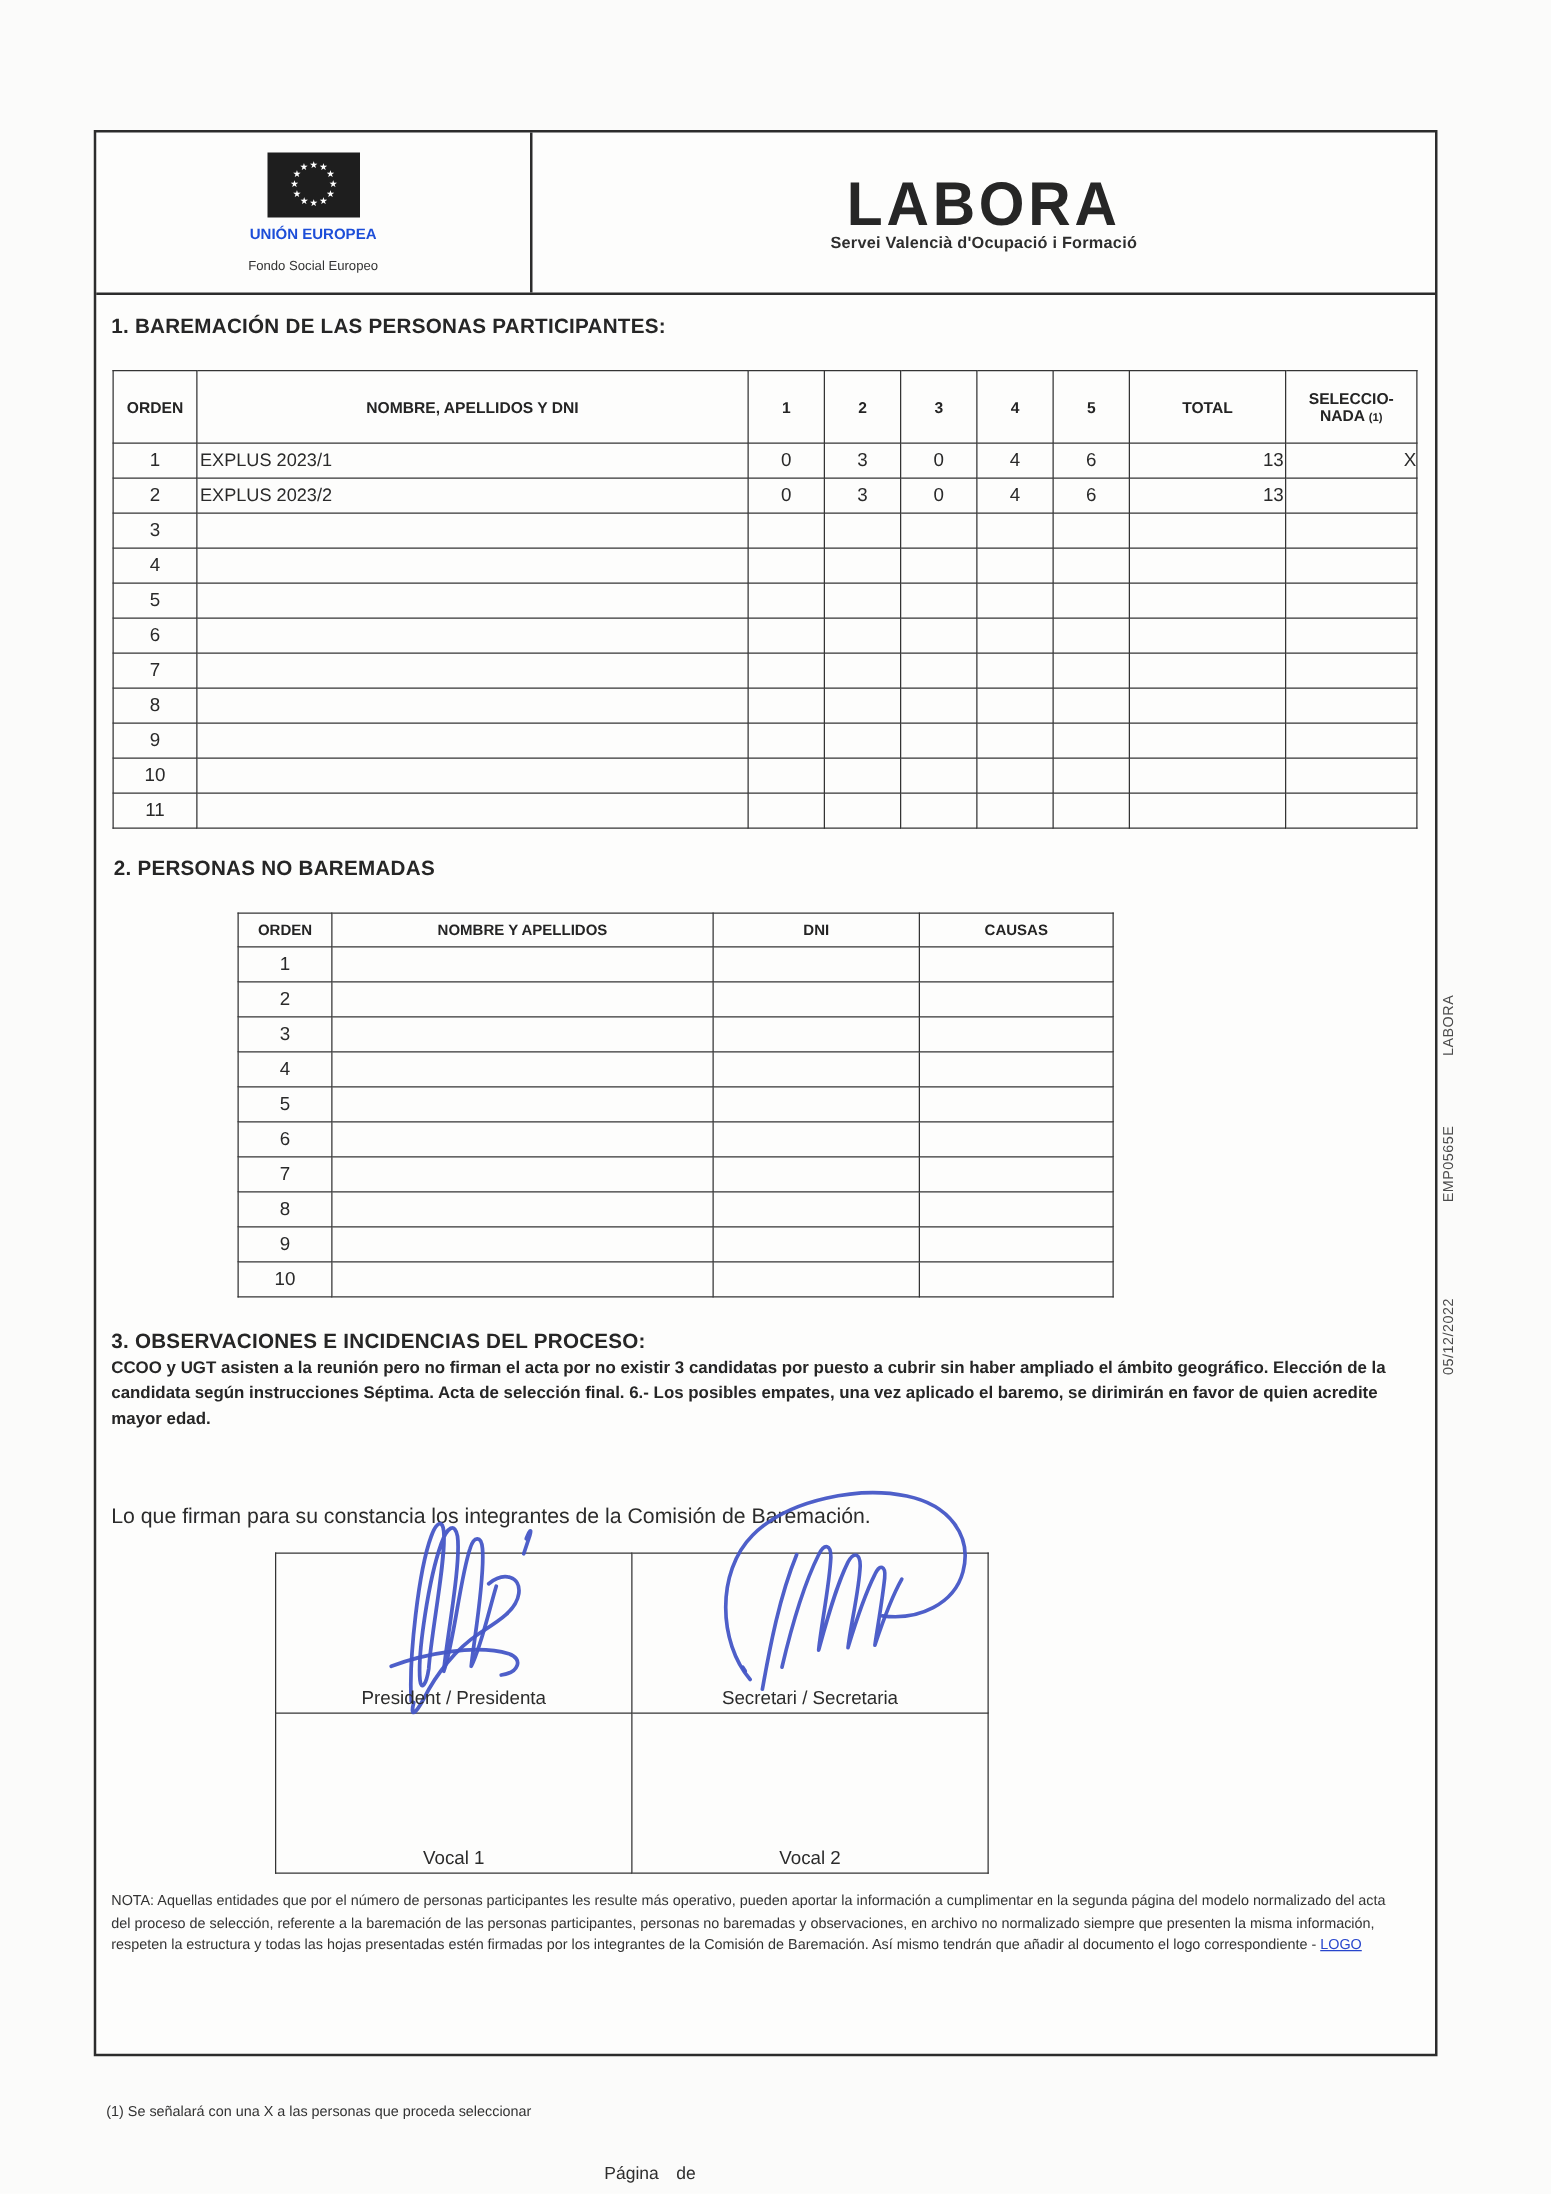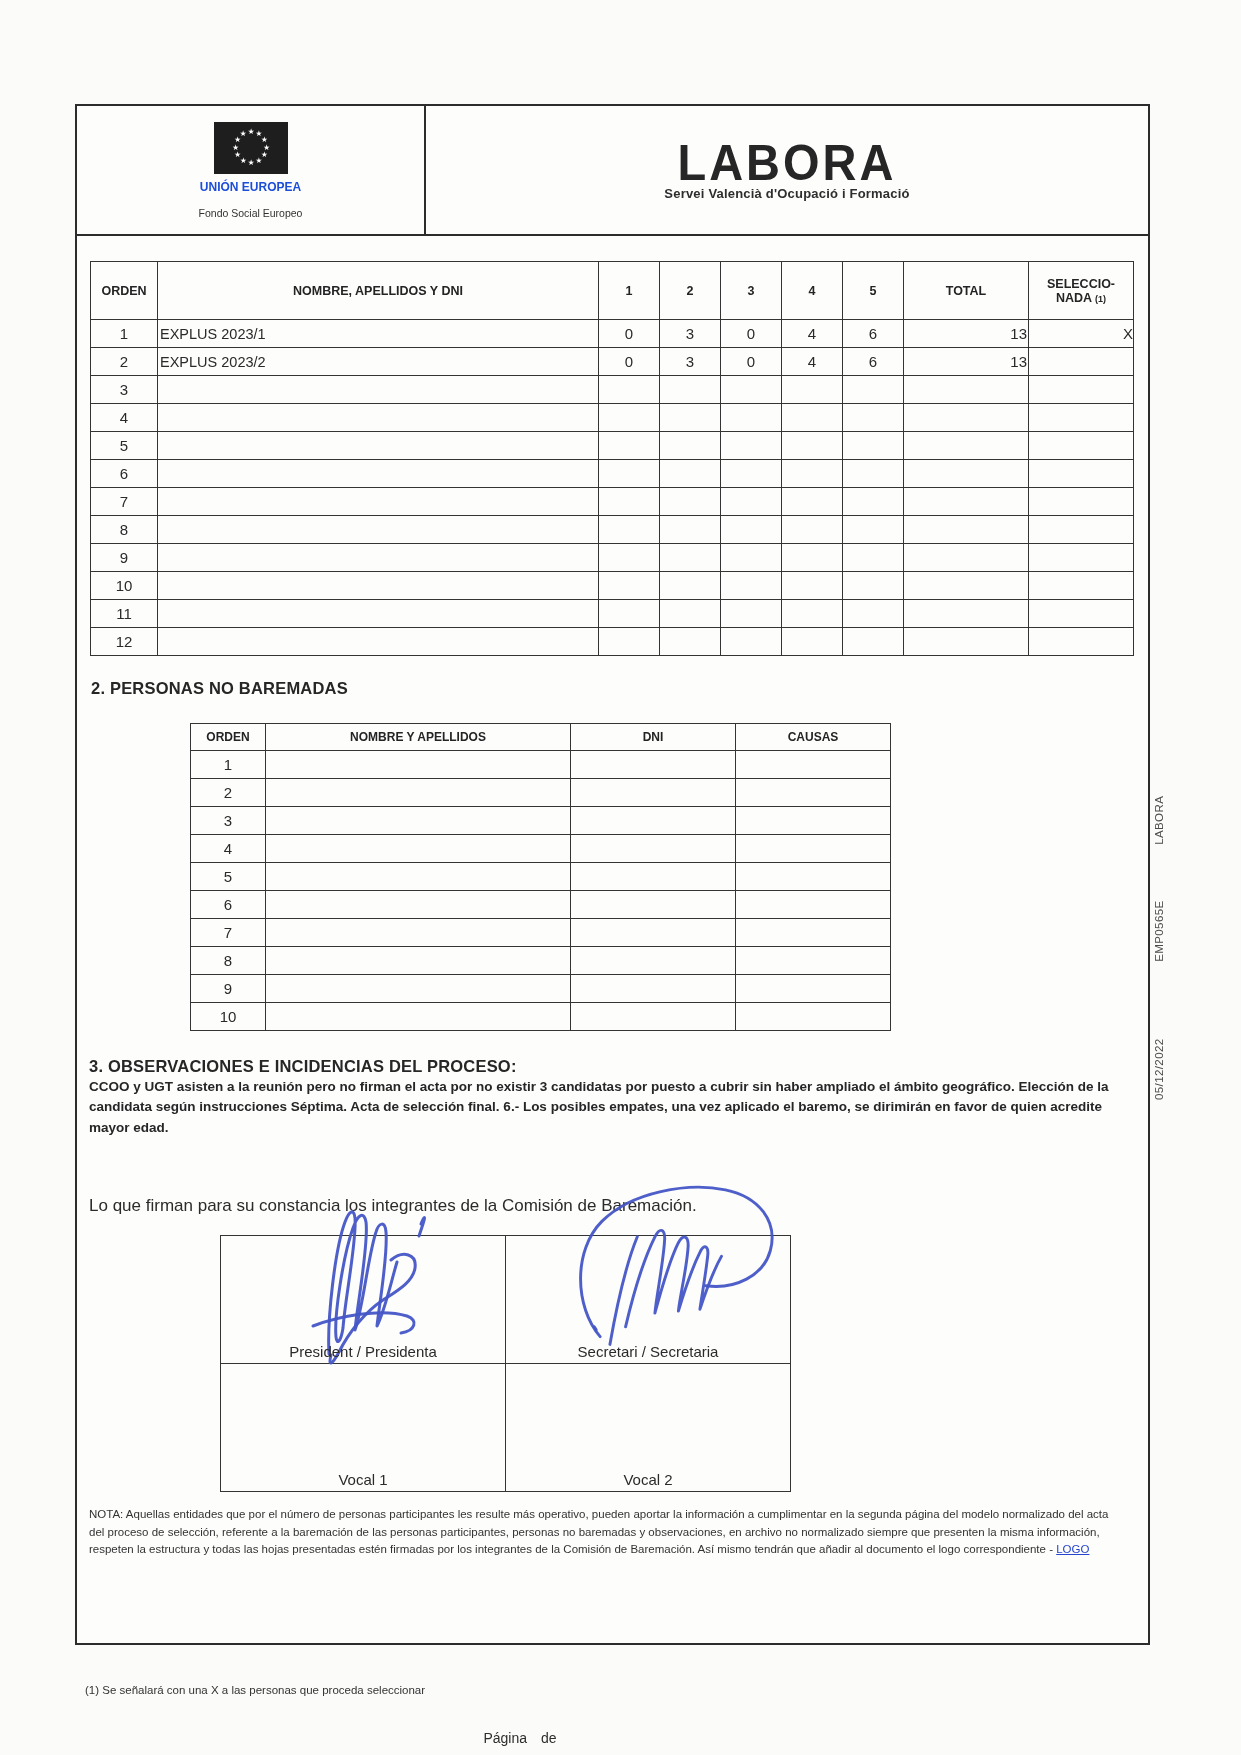--- a/index.html
+++ b/index.html
@@ -112,20 +112,21 @@
         <div class="eu-title">UNIÓN EUROPEA</div>
         <div class="eu-sub">Fondo Social Europeo</div>
       </div>
 
       <div class="hcell hcell-labora">
         <div class="labora-title">LABORA</div>
         <div class="labora-sub">Servei Valencià d'Ocupació i Formació</div>
       </div>
     </div>
 
+    <h2 class="sec-title sec1-title">1. BAREMACIÓN DE LAS PERSONAS PARTICIPANTES:</h2>
 
     <table id="table1">
       <colgroup>
         <col style="width:67px">
           <col style="width:441px">
         <col style="width:61px">
           <col style="width:61px">
           <col style="width:61px">
         <col style="width:61px">
           <col style="width:61px">
@@ -264,31 +265,20 @@
             <td class="c-orden">11</td>
             <td class="c-nombre"></td>
             <td class="c-num"></td>
             <td class="c-num"></td>
             <td class="c-num"></td>
             <td class="c-num"></td>
             <td class="c-num"></td>
             <td class="c-total"></td>
             <td class="c-sel"></td>
           </tr>
-          <tr>
-            <td class="c-orden">12</td>
-            <td class="c-nombre"></td>
-            <td class="c-num"></td>
-            <td class="c-num"></td>
-            <td class="c-num"></td>
-            <td class="c-num"></td>
-            <td class="c-num"></td>
-            <td class="c-total"></td>
-            <td class="c-sel"></td>
-          </tr>
         </tbody>
     </table>
 
     <h2 class="sec-title sec2-title">2. PERSONAS NO BAREMADAS</h2>
 
     <table id="table2">
       <colgroup>
         <col style="width:75px">
           <col style="width:305px">
           <col style="width:165px">

